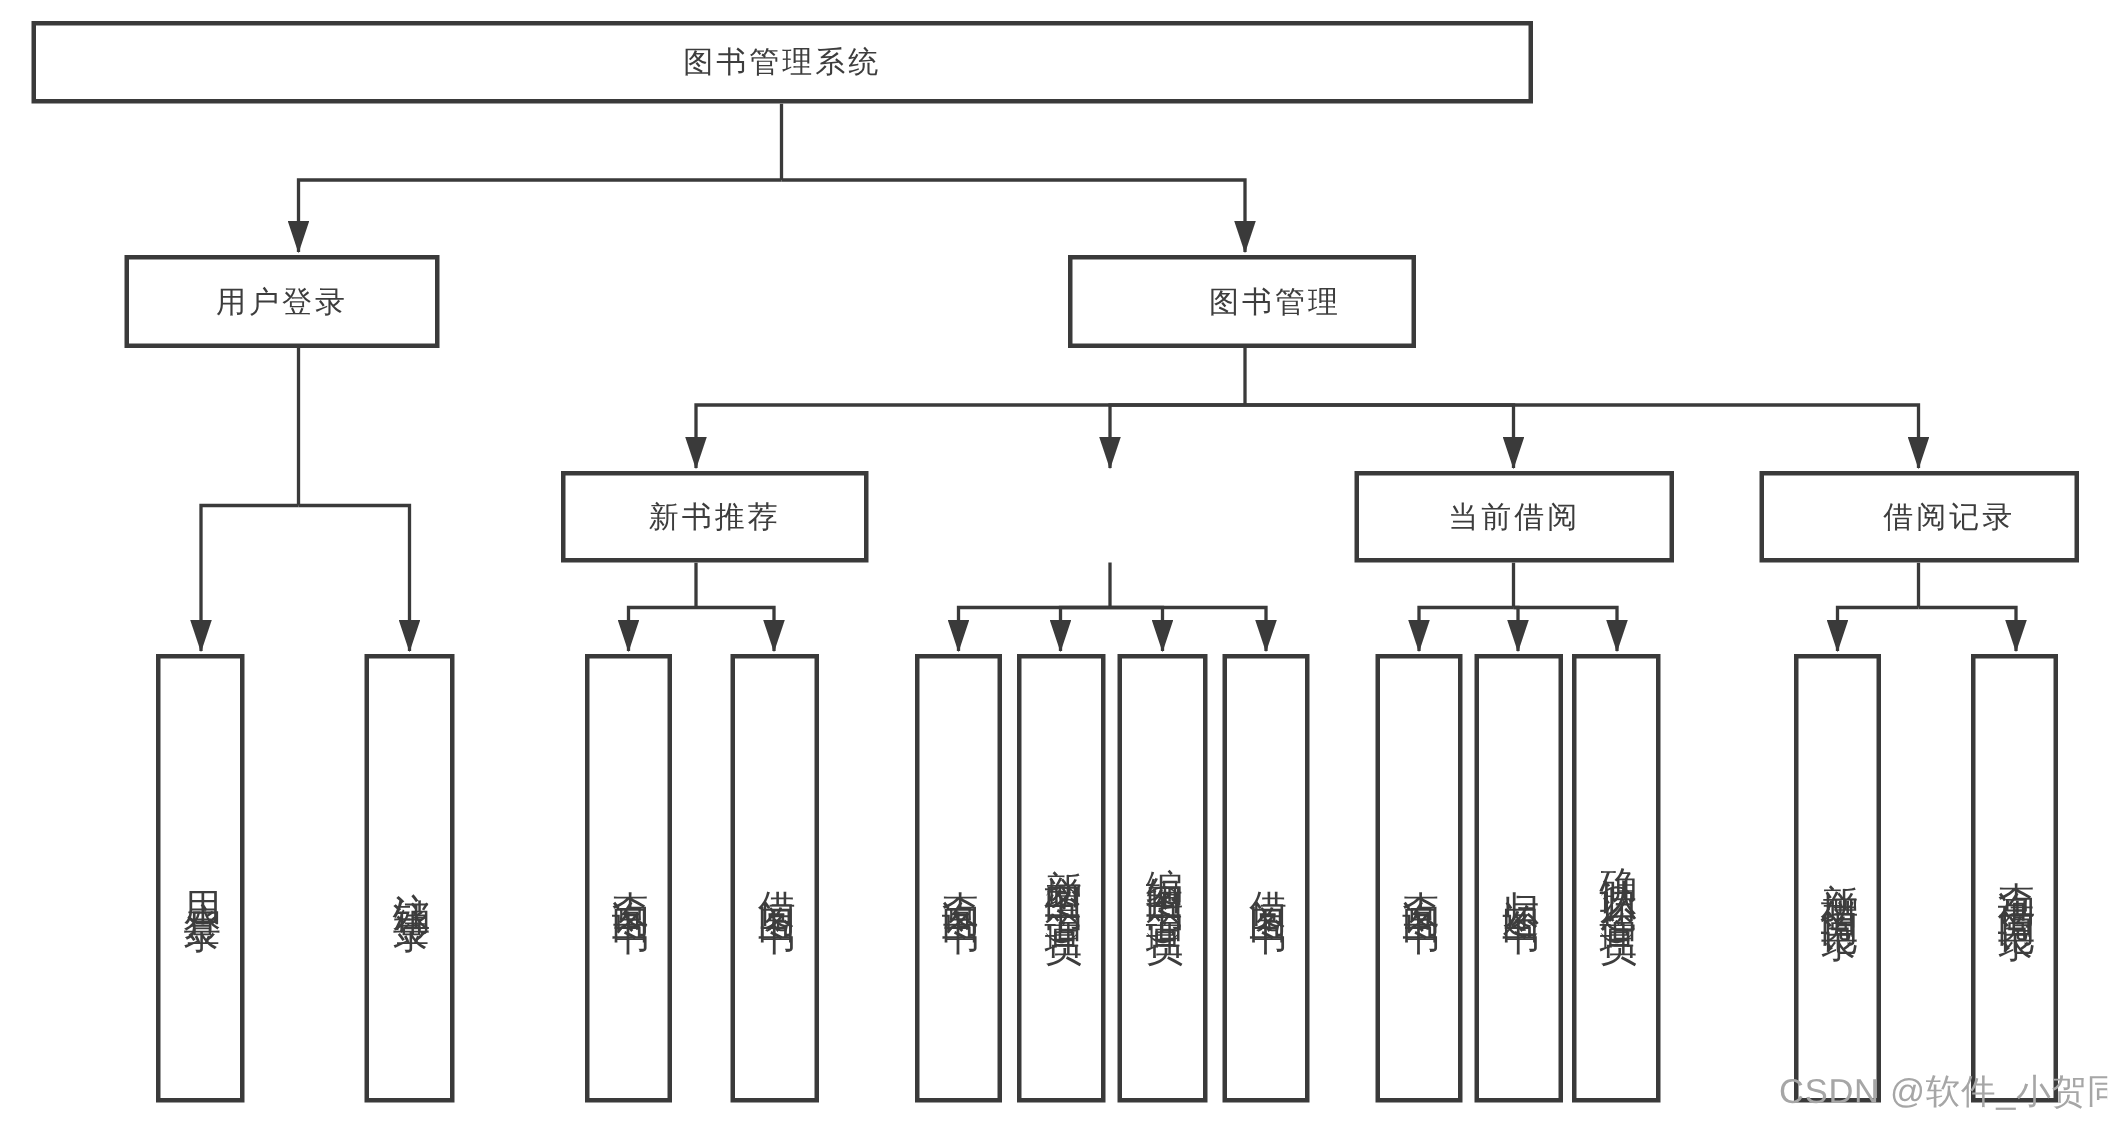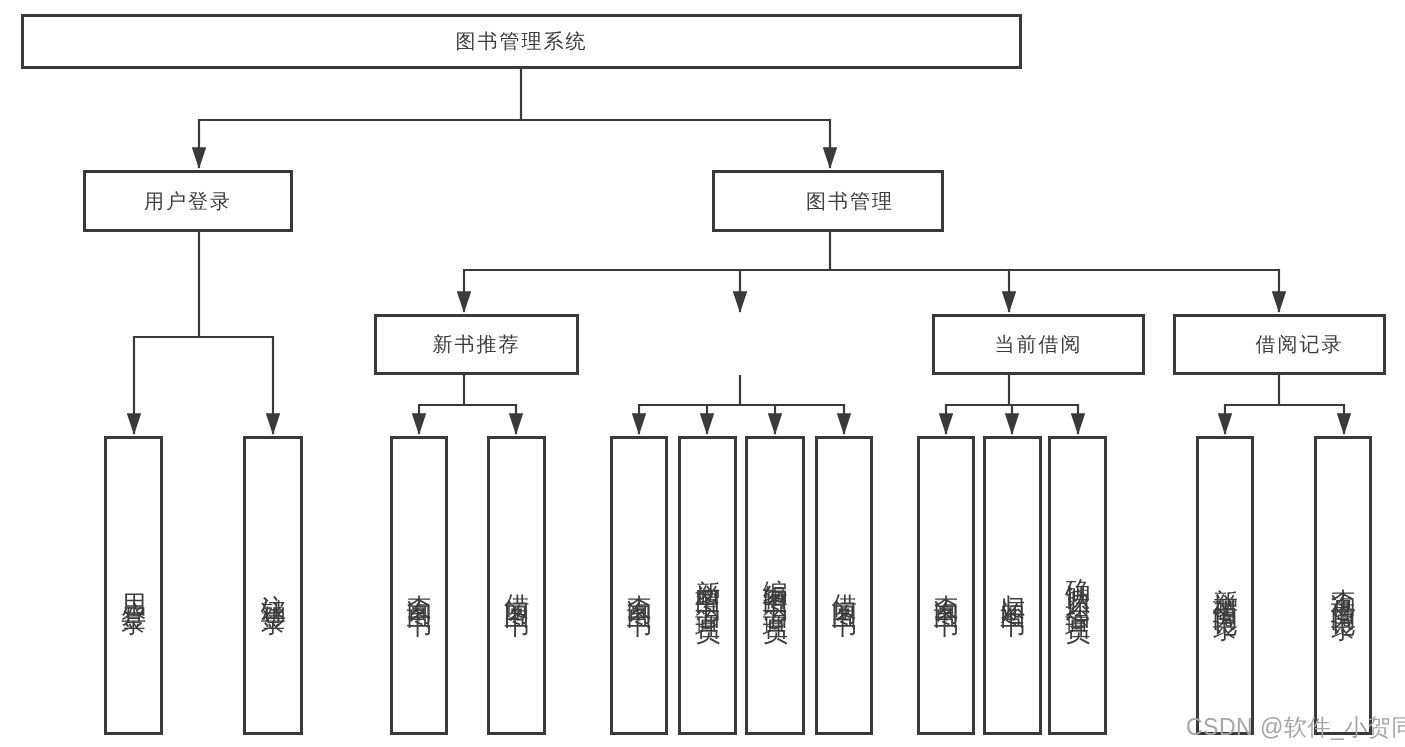--- a/index.html
+++ b/index.html
@@ -105,21 +105,21 @@
     <path d="M1279,405 H1225 V434" marker-end="url(#arrow)"></path>
     <path d="M1279,405 H1344 V434" marker-end="url(#arrow)"></path>
   </svg>
 
   <div class="box hbox" style="left:21px; top:14px; width:1001px; height:55px;">图书管理系统</div>
 
   <div class="box hbox" style="left:83px; top:170px; width:210px; height:62px;">用户登录</div>
   <div class="box hbox" style="left:712px; top:170px; width:232px; height:62px;padding-left:44px;">图书管理</div>
 
   <div class="box hbox" style="left:362px; top:314px; width:205px; height:61px;margin-left:12px;">新书推荐</div>
-  <div class="box hbox" style="left:903px; top:314px; width:213px; height:61px;margin-left:29px;">当前借阅</div>
+  <div class="box hbox" style="left:903px; top:314px; width:213px; height:61px;">当前借阅</div>
   <div class="box hbox" style="left:1173px; top:314px; width:213px; height:61px;padding-left:40px;">借阅记录</div>
 
   <div class="box vbox" style="left:104px; top:436px; width:59px; height:299px;">
     <span class="vtext">用户登录</span>
   </div>
   <div class="box vbox" style="left:243px; top:436px; width:60px; height:299px;">
     <span class="vtext">注销登录</span>
   </div>
 
   <div class="box vbox" style="left:390px; top:436px; width:58px; height:299px;">

